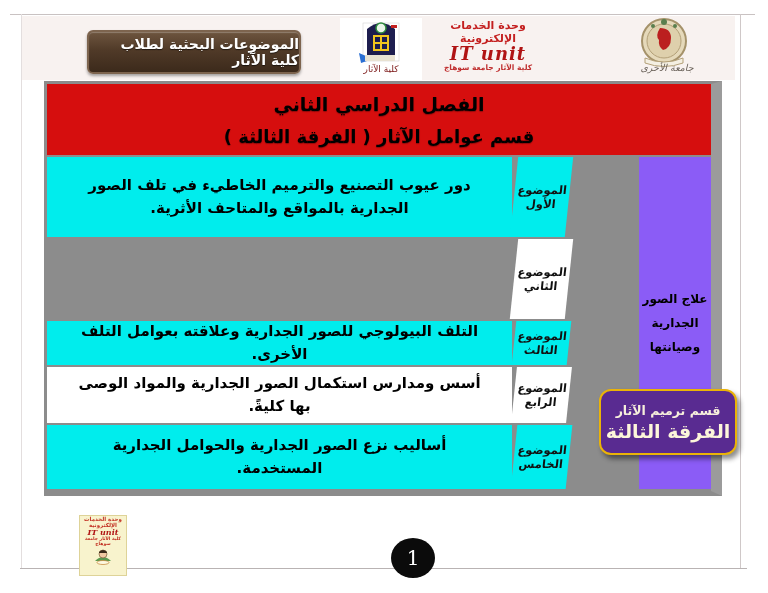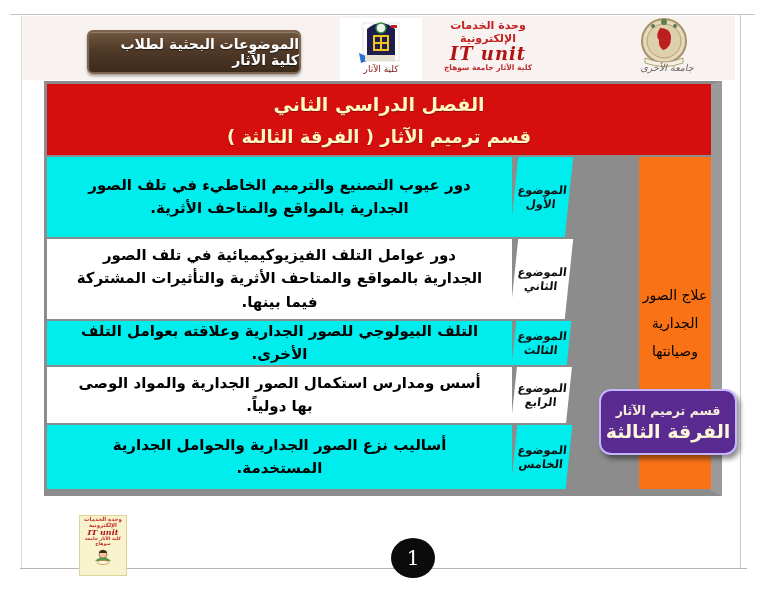--- a/index.html
+++ b/index.html
@@ -33,43 +33,43 @@
   .univ-logo-box{position:absolute;left:618px;top:16px;width:92px;height:62px;text-align:center;}
   .univ-caption{position:absolute;left:624px;top:62px;width:86px;font-size:9.5px;color:#6a625a;font-style:italic;text-align:center;}
   
   .table-outer{
     position:absolute;left:44px;top:81px;width:678px;height:415px;box-sizing:border-box;
     border-top:3px solid #8c8c8c;border-left:3px solid #8c8c8c;
     border-right:11px solid #9b9b9b;border-bottom:5px solid #8c8c8c;
     background:#8c8c8c;
   }
   .title-band{
-    width:100%;height:73px;background:#d60e0e;color:#fef9c3;
+    width:100%;height:73px;background:#d60e0e;color:#000000;
     display:flex;flex-direction:column;align-items:center;justify-content:center;gap:11px;
     border-bottom:2px solid #8c8c8c;box-sizing:border-box;
   }
   .title-line1{font-size:19px;font-weight:bold;text-shadow:0 1px 1px rgba(0,0,0,.3);}
   .title-line2{font-size:18px;font-weight:bold;text-shadow:0 1px 1px rgba(0,0,0,.3);}
   .tbl-body{
     display:grid;direction:rtl;width:100%;height:332px;
     grid-template-columns:72px 66px 55px 1fr;
     grid-template-rows:80px 80px 44px 56px 64px;
     gap:2px;background:#8c8c8c;box-sizing:border-box;
   }
   .cell{display:flex;align-items:center;justify-content:center;text-align:center;box-sizing:border-box;}
-  .cell-subject{grid-area:1/1/6/2;background:#f97316;font-weight:normal;font-size:14px;line-height:2.0;padding:2px;color:#000;}
+  .cell-subject{grid-area:1/1/6/2;background:#8b5cf6;font-weight:bold;font-size:12px;line-height:2.0;padding:2px;color:#000;}
   .cell-prof{grid-area:1/2/6/3;background:#ffffff;font-weight:bold;font-size:13px;line-height:1.8;align-items:flex-start;padding-top:30px;color:#000;}
   .cell-label{font-size:11.5px;font-weight:bold;color:#111;transform:skewX(-6deg);padding:1px;}
   .cell-topic{font-size:15px;font-weight:bold;color:#000;line-height:1.55;padding:2px 26px;}
   .bg-cyan{background:#00eded;}
   .bg-white{background:#ffffff;}
   
   .badge{
     position:absolute;left:599px;top:389px;width:138px;height:66px;box-sizing:border-box;
-    background:#592b91;border:2px solid #c4b5fd;border-radius:12px;z-index:6;
+    background:#592b91;border:2px solid #eab308;border-radius:12px;z-index:6;
     display:flex;flex-direction:column;align-items:center;justify-content:center;gap:2px;
     box-shadow:3px 4px 5px rgba(0,0,0,.45);
   }
   .badge-l1{color:#f7efdc;font-size:12.5px;font-weight:bold;}
   .badge-l2{color:#fdf6da;font-size:19px;font-weight:bold;}
   
   .stamp{
     position:absolute;left:79px;top:515px;width:46px;height:59px;background:#f8f3cd;
     border:1px solid #ded398;text-align:center;color:#c23022;line-height:1.1;overflow:hidden;z-index:3;
   }
@@ -131,37 +131,36 @@
       <circle cx="20" cy="10" r="2" fill="#5a7f4e"></circle>
       <circle cx="42" cy="10" r="2" fill="#5a7f4e"></circle>
       <path d="M12 42 Q31 50 50 42 L50 47 Q31 54 12 47 Z" fill="#f4efe2" stroke="#b3a078" stroke-width="1"></path>
     </svg>
   </div>
   <div class="univ-caption">جامعة الأخرى</div>
 
   <div class="table-outer">
     <div class="title-band">
       <div class="title-line1">الفصل الدراسي الثاني</div>
-      <div class="title-line2">قسم ترميم  الآثار ( الفرقة الثالثة )</div>
+      <div class="title-line2">قسم عوامل  الآثار ( الفرقة الثالثة )</div>
     </div>
 
     <div class="tbl-body">
       <div class="cell cell-subject">علاج الصور الجدارية وصيانتها</div>
 
       <div class="cell cell-label bg-cyan" style="grid-area:1/3/2/4">الموضوع الأول</div>
       <div class="cell cell-topic bg-cyan" style="grid-area:1/4/2/5">دور عيوب التصنيع والترميم الخاطيء في تلف الصور الجدارية بالمواقع والمتاحف الأثرية.</div>
 
       <div class="cell cell-label bg-white" style="grid-area:2/3/3/4">الموضوع الثاني</div>
-      <div class="cell cell-topic bg-white" style="grid-area:2/4/3/5">دور عوامل التلف الفيزيوكيميائية في تلف الصور الجدارية بالمواقع والمتاحف الأثرية والتأثيرات المشتركة فيما بينها.</div>
 
       <div class="cell cell-label bg-cyan" style="grid-area:3/3/4/4">الموضوع الثالث</div>
       <div class="cell cell-topic bg-cyan" style="grid-area:3/4/4/5">التلف البيولوجي للصور الجدارية وعلاقته بعوامل التلف الأخرى.</div>
 
       <div class="cell cell-label bg-white" style="grid-area:4/3/5/4">الموضوع الرابع</div>
-      <div class="cell cell-topic bg-white" style="grid-area:4/4/5/5">أسس ومدارس استكمال الصور الجدارية والمواد الوصى بها دولياً.</div>
+      <div class="cell cell-topic bg-white" style="grid-area:4/4/5/5">أسس ومدارس استكمال الصور الجدارية والمواد الوصى بها كليةً.</div>
 
       <div class="cell cell-label bg-cyan" style="grid-area:5/3/6/4">الموضوع الخامس</div>
       <div class="cell cell-topic bg-cyan" style="grid-area:5/4/6/5">أساليب نزع الصور الجدارية والحوامل الجدارية المستخدمة.</div>
     </div>
   </div>
 
   <div class="badge">
     <div class="badge-l1">قسم ترميم الآثار</div>
     <div class="badge-l2">الفرقة الثالثة</div>
   </div>

